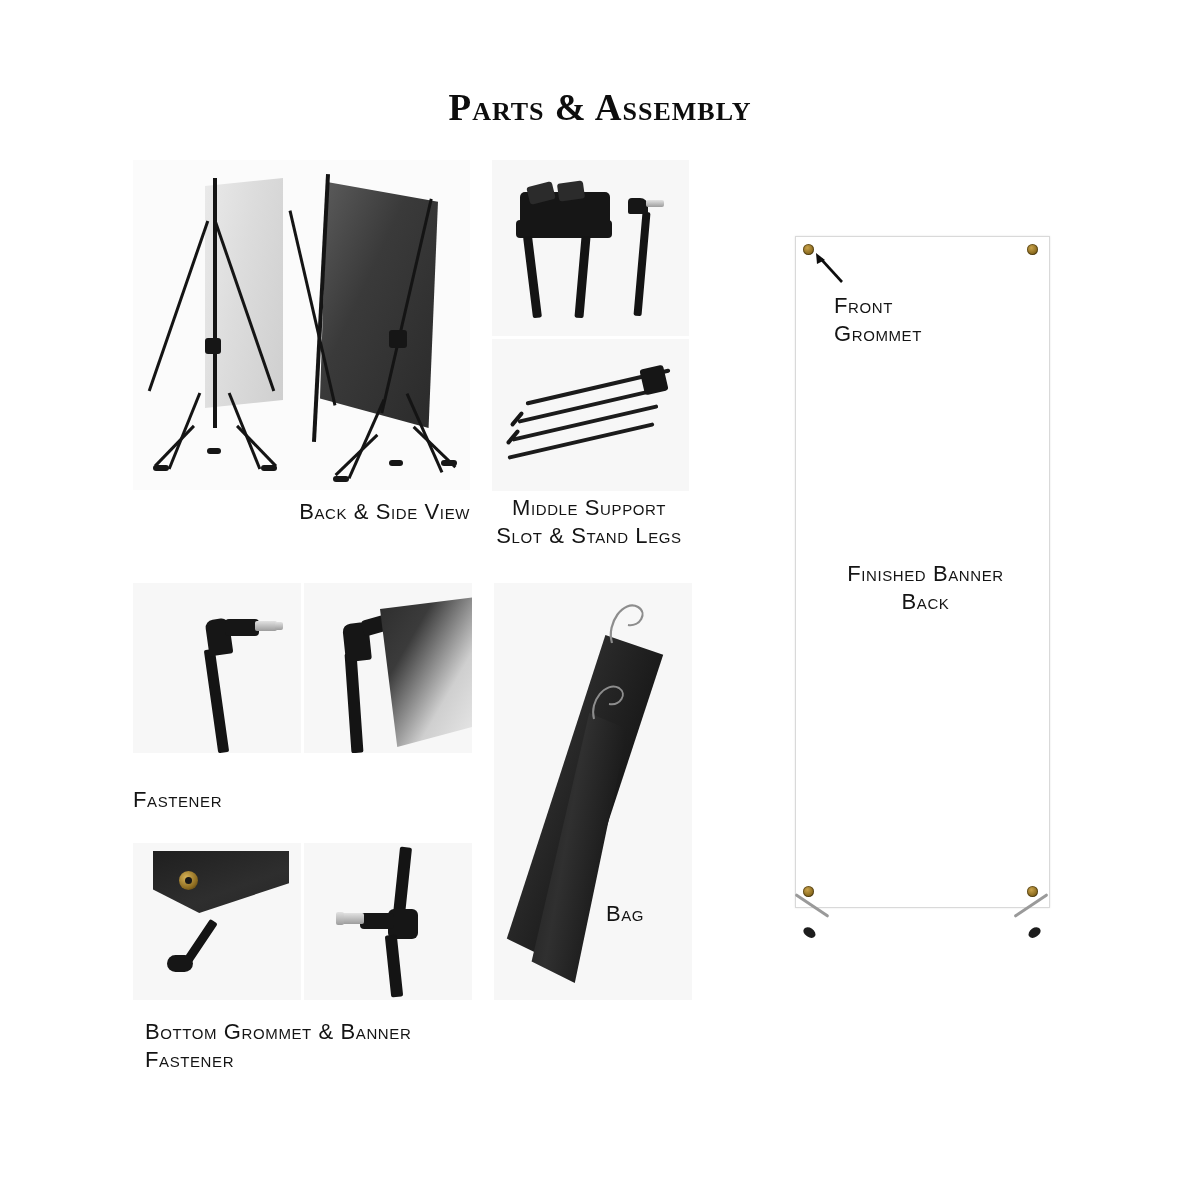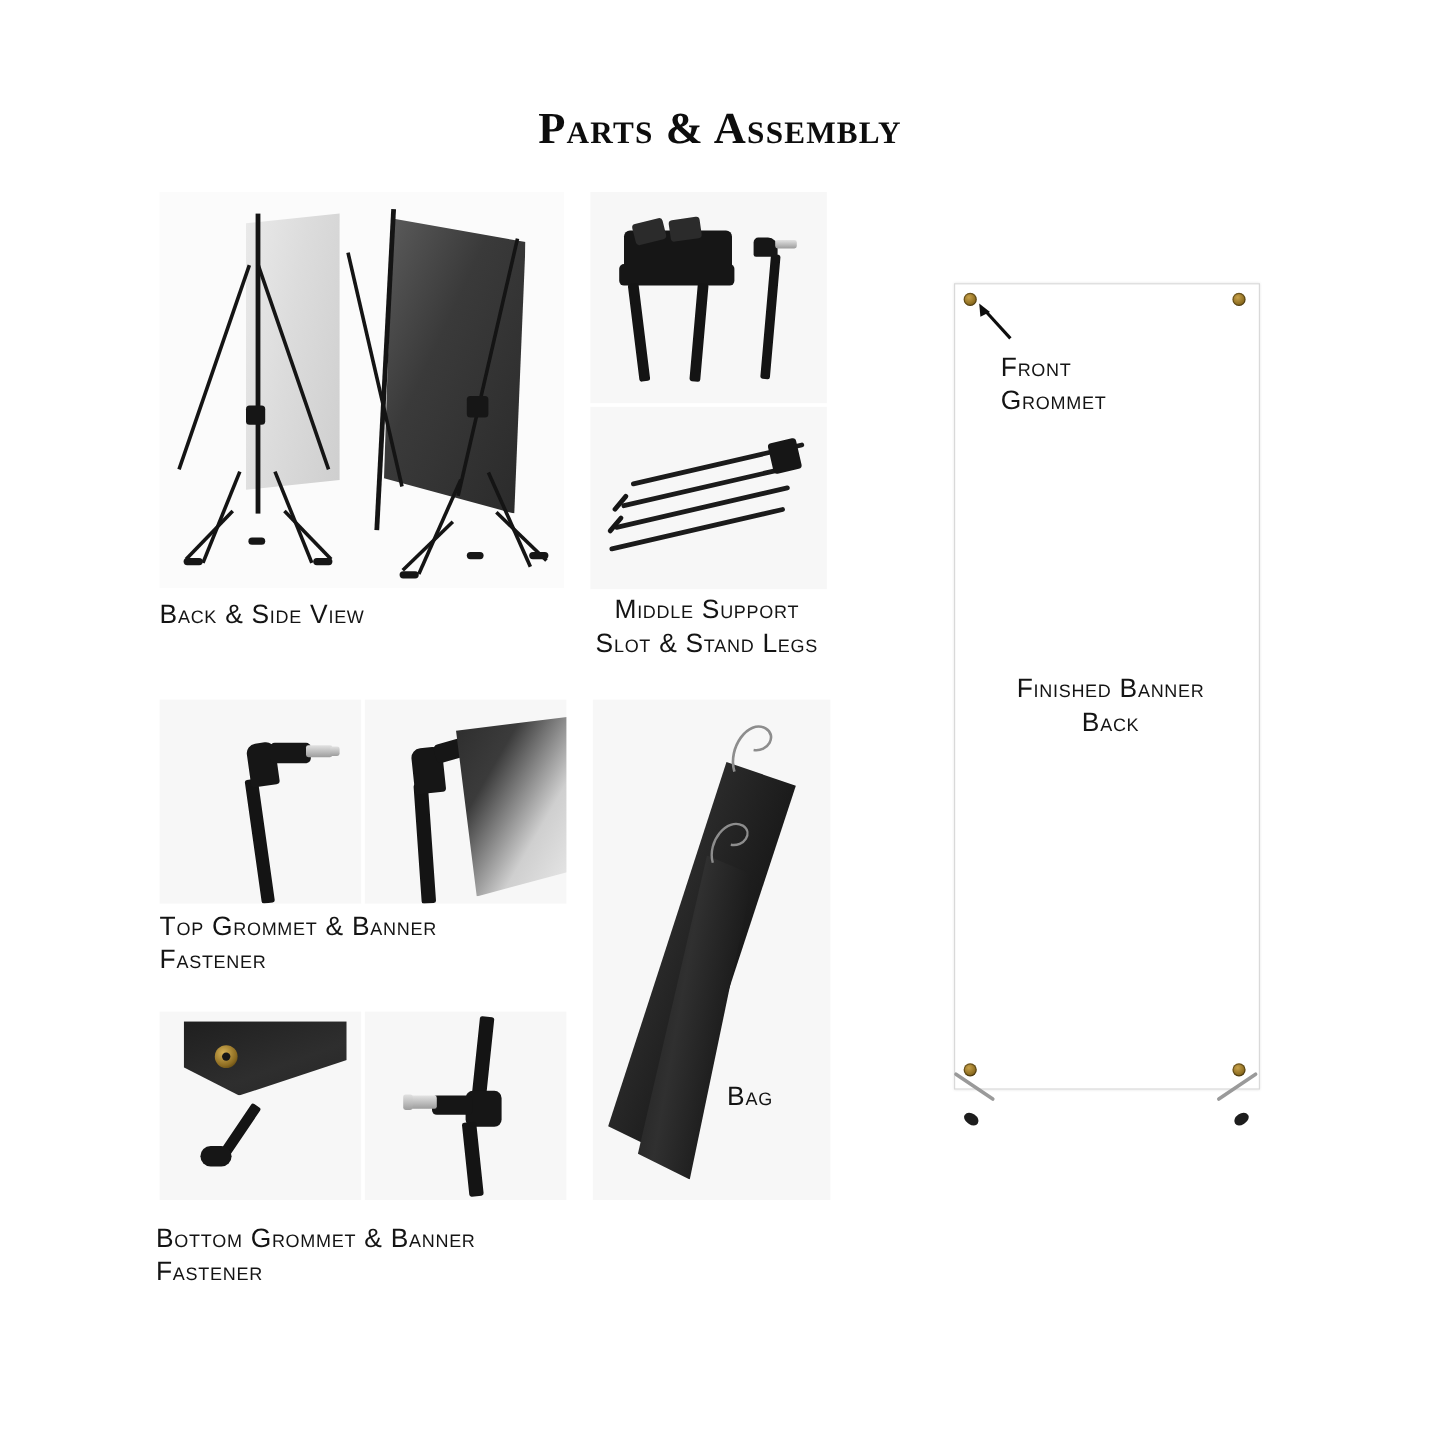--- a/index.html
+++ b/index.html
@@ -144,24 +144,24 @@
   }
 
   
   #grommet-arrow {
     position: absolute;
     left: 812px; top: 252px;
     width: 34px; height: 34px;
   }
 
   
-  #caption-back-side   { left: 133px; top: 498px; width: 337px; text-align: left; }
+  #caption-back-side   { left: 133px; top: 498px; width: 337px; text-align: right; }
   #caption-middle-slot { left: 470px; top: 494px; width: 238px; text-align: center; }
   #caption-top         { left: 133px; top: 758px; width: 350px; text-align: left; }
-  #caption-bottom      { left: 130px; top: 1018px; width: 360px; text-align: left; }
+  #caption-bottom      { left: 145px; top: 1018px; width: 360px; text-align: left; }
   #caption-bag         { left: 560px; top: 900px; width: 130px; text-align: center; }
 
   
   .blk { position: absolute; background: #161616; }
   .blk2 { position: absolute; background: #2b2b2b; }
   .screw {
     position: absolute;
     background: linear-gradient(180deg,#e2e2e2,#9d9d9d);
     border-radius: 2px;
   }
@@ -251,21 +251,21 @@
   <div class="rod" style="left:44px; top:70px; width:12px; height:100px; transform:rotate(-4deg); border-radius:2px;"></div>
   <div class="blk" style="left:40px; top:40px; width:26px; height:38px; border-radius:8px 8px 3px 3px; transform:rotate(-6deg);"></div>
   <div class="blk" style="left:58px; top:34px; width:30px; height:16px; border-radius:4px; transform:rotate(-16deg);"></div>
 
   <div style="position:absolute; left:76px; top:14px; width:96px; height:150px;
               background:linear-gradient(120deg,#2d2d2d 0%,#3b3b3b 30%,#cfcfcf 68%,#eaeaea 100%);
               clip-path:polygon(0% 8%, 100% 0%, 100% 86%, 18% 100%);"></div>
 </div>
 
 <div class="caption" id="caption-top">
-  <span>Top Grommet &amp; Banner</span><br>
+  <br>
   <span>Fastener</span>
 </div>
 
 <div class="panel sub" id="panel-bot-grommet">
 
   <div style="position:absolute; left:20px; top:8px; width:136px; height:62px;
               background:linear-gradient(160deg,#1f1f1f 0%,#2e2e2e 60%,#262626 100%);
               clip-path:polygon(0% 0%, 100% 0%, 100% 52%, 34% 100%, 0% 62%);"></div>
 
   <div style="position:absolute; left:46px; top:28px; width:19px; height:19px; border-radius:50%;

